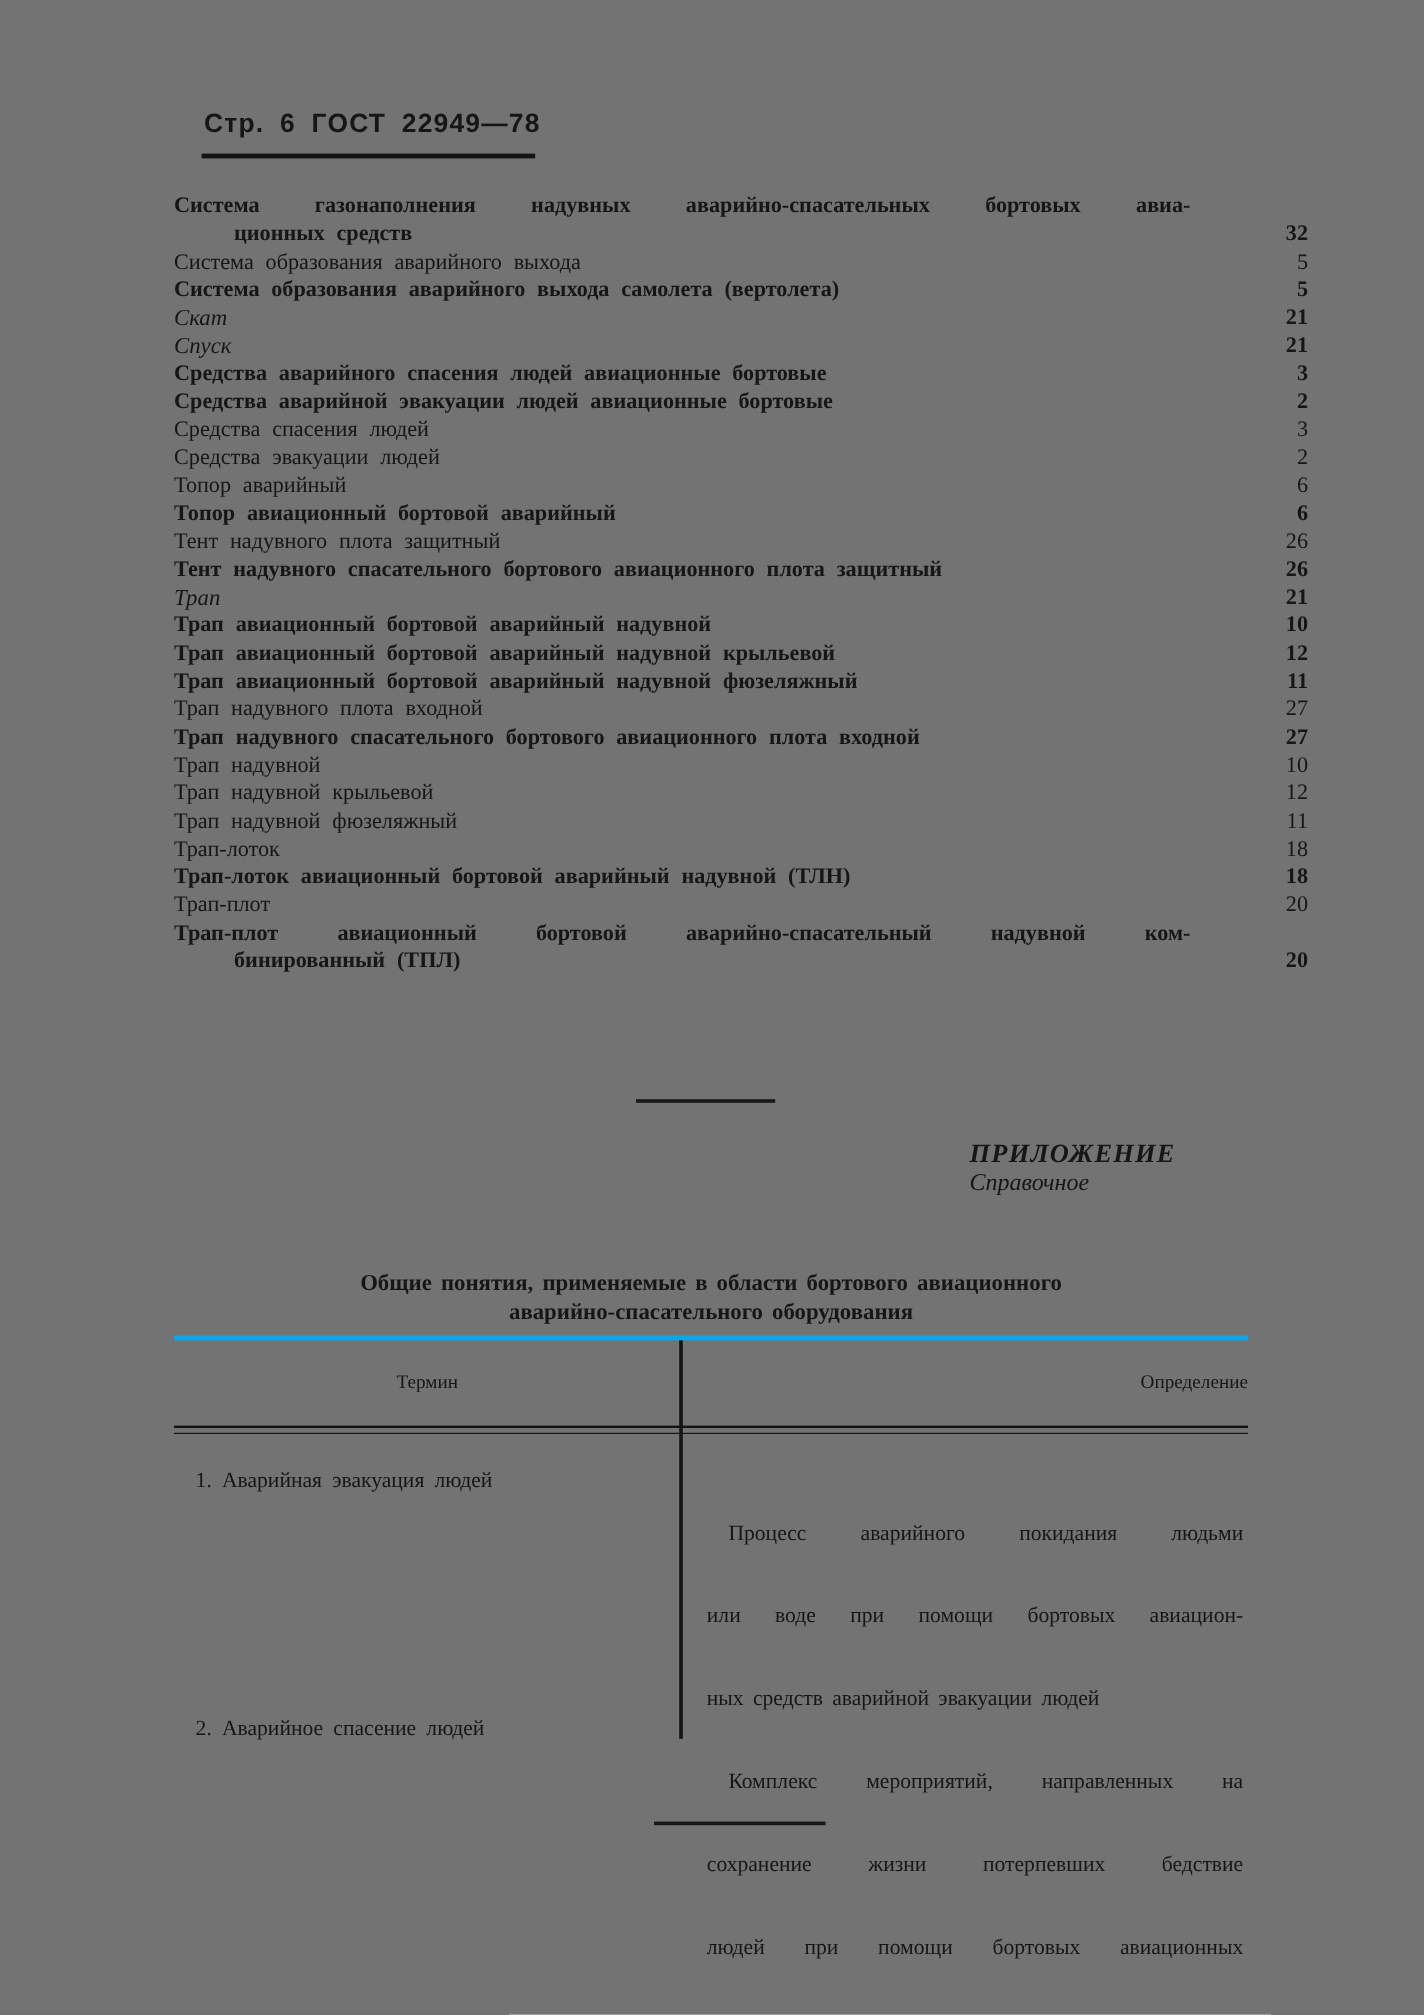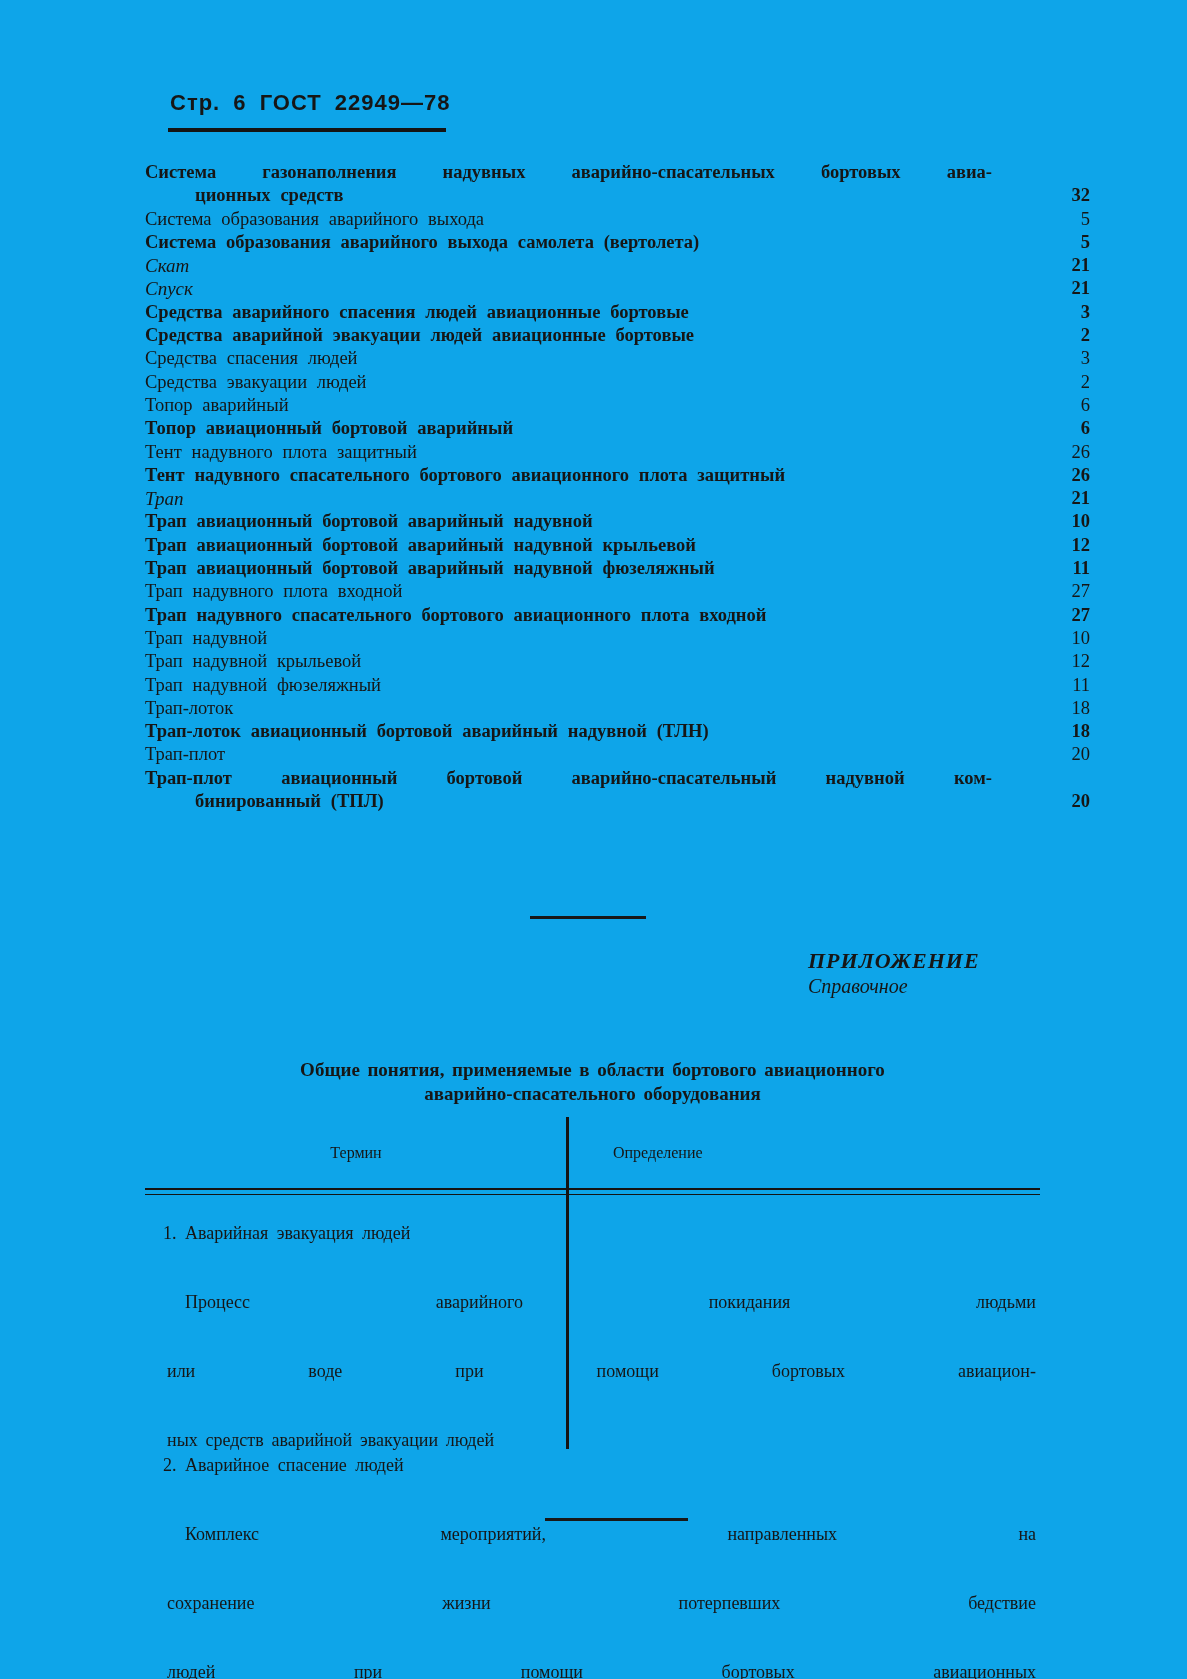--- a/index.html
+++ b/index.html
@@ -1,19 +1,19 @@
 <!DOCTYPE html>
 <html lang="ru"><head>
 <meta charset="utf-8">
 <style>
   html,body{margin:0;padding:0;background:#e8e8e8;}
   .page{
     position:relative;
     width:1187px;height:1679px;
-    background:#0ea5e9;
+    background:#737373;
     margin:0 auto;
     overflow:hidden;
     color:#161616;
     font-family:"Liberation Serif","DejaVu Serif",serif;
   }
   
   .hdr{
     position:absolute;left:170px;top:90px;
     font-family:"Liberation Sans","DejaVu Sans",sans-serif;
     font-weight:bold;font-size:22px;letter-spacing:1px;
@@ -56,24 +56,24 @@
     text-align:center;font-weight:bold;font-size:19px;line-height:24px;
     word-spacing:0.15em;
   }
   
   .table-wrap{
     position:absolute;left:145px;top:1113px;width:895px;
     border-top:4px solid #0ea5e9;
   }
   .t-head{display:flex;height:71px;align-items:center;font-size:16px;}
   .th-term{width:422px;text-align:center;}
-  .th-def{flex:1;text-align:left;padding-left:46px;}
+  .th-def{flex:1;text-align:right;padding-left:46px;}
   .dbl{height:4px;border-top:2px solid #141414;border-bottom:1px solid #141414;}
   .t-body{padding-top:26px;}
-  .t-row{display:flex;min-height:100px;flex-direction:column;}
+  .t-row{display:flex;min-height:100px;}
   .t-term{
     width:422px;box-sizing:border-box;padding:0 40px 0 18px;
     font-size:18px;line-height:25px;word-spacing:0.22em;
   }
   .t-def{
     flex:1;box-sizing:border-box;padding:0 4px 0 22px;
     font-size:18px;line-height:25px;
   }
   .def-line{display:block;word-spacing:0.18em;margin-top:44px;}
   .def-line.just{text-align:justify;text-align-last:justify;}

